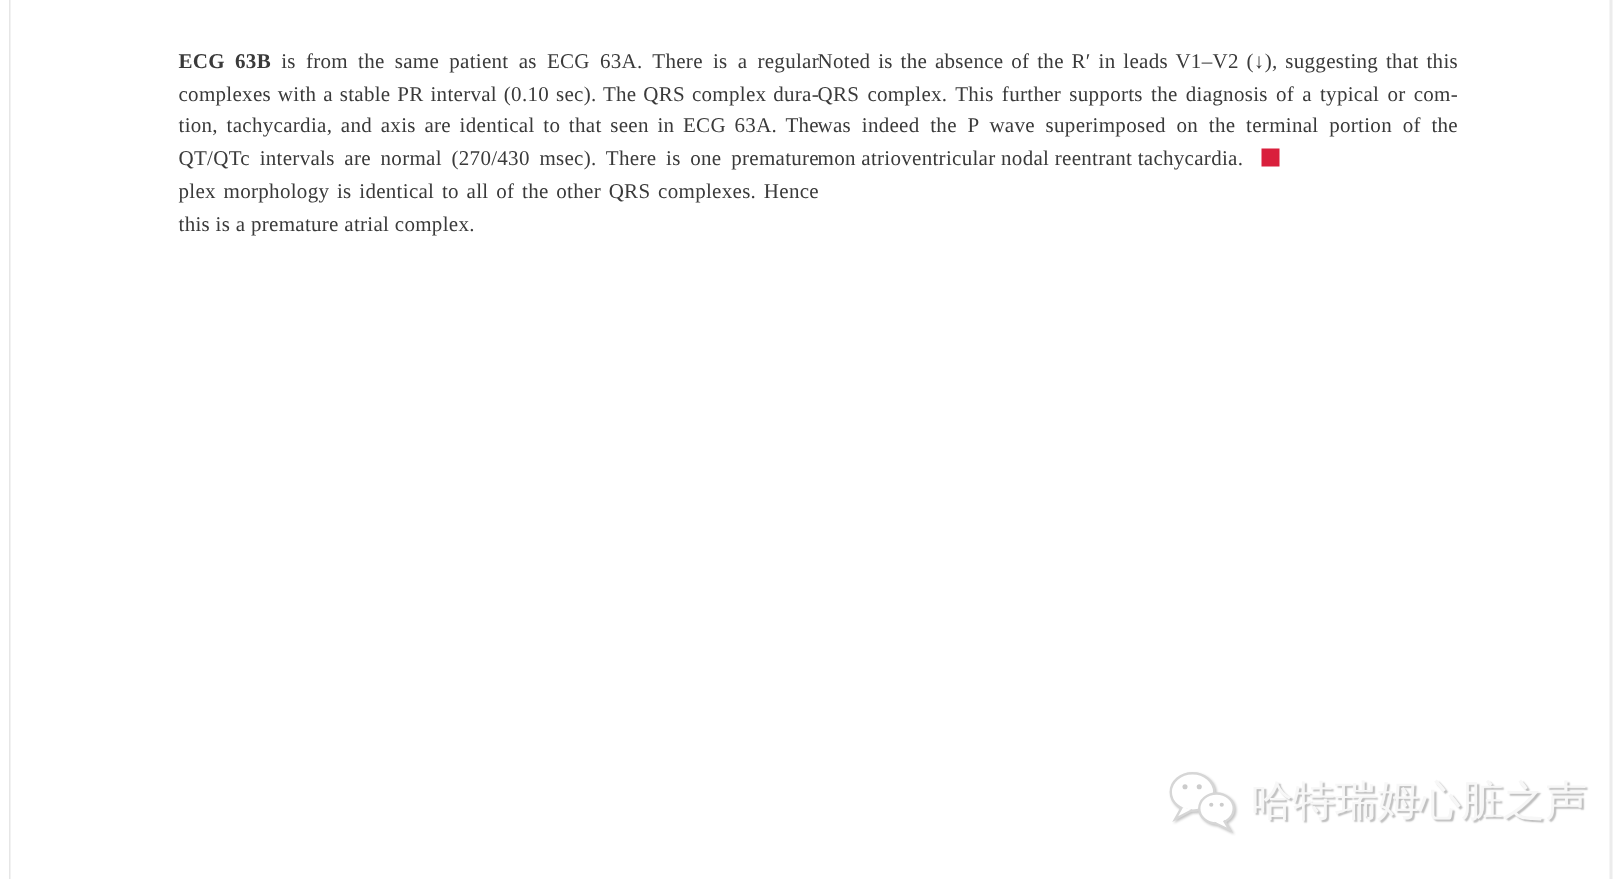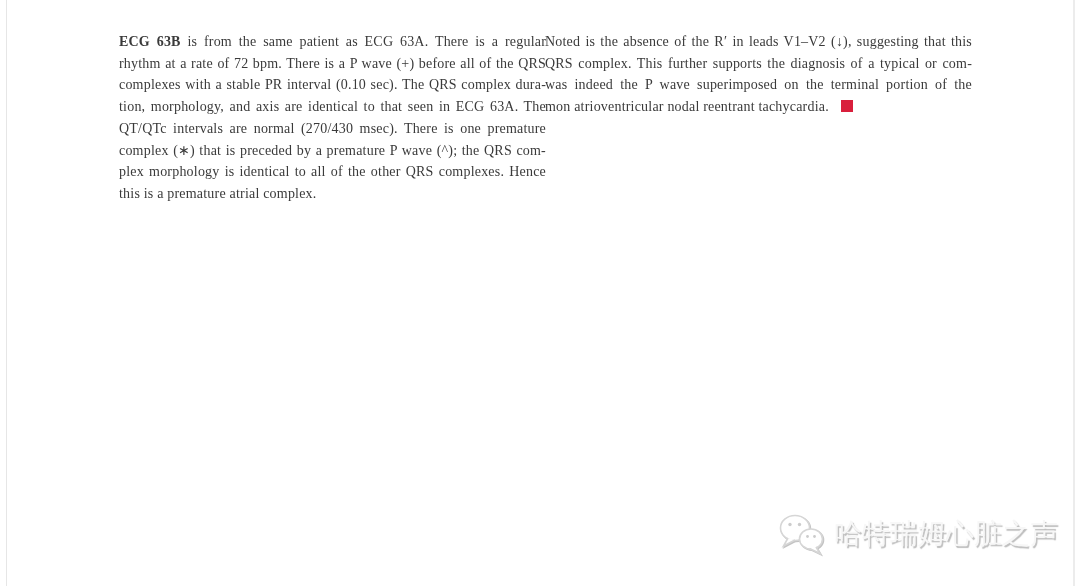--- a/index.html
+++ b/index.html
@@ -88,25 +88,23 @@
 </head>
 <body>
 
 <div class="page">
 
   <div class="edge-line edge-left"></div>
   <div class="edge-line edge-right"></div>
 
   <div class="col col-left">
       <div class="line"><strong>ECG 63B</strong> is from the same patient as ECG 63A. There is a regular</div>
-      <div class="line">rhythm at a rate of 72 bpm. There is a P wave (+) before all of the QRS</div>
       <div class="line">complexes with a stable PR interval (0.10 sec). The QRS complex dura-</div>
-      <div class="line">tion, morphology, and axis are identical to that seen in ECG 63A. The</div>
+      <div class="line">tion, tachycardia, and axis are identical to that seen in ECG 63A. The</div>
       <div class="line">QT/QTc intervals are normal (270/430 msec). There is one premature</div>
-      <div class="line">complex (∗) that is preceded by a premature P wave (^); the QRS com-</div>
       <div class="line">plex morphology is identical to all of the other QRS complexes. Hence</div>
       <div class="line last">this is a premature atrial complex.</div>
     </div>
 
   <div class="col col-right">
       <div class="line">Noted is the absence of the R′ in leads V1–V2 (↓), suggesting that this</div>
       <div class="line">QRS complex. This further supports the diagnosis of a typical or com-</div>
       <div class="line">was indeed the P wave superimposed on the terminal portion of the</div>
       <div class="line last">mon atrioventricular nodal reentrant tachycardia.<span class="end-square" style="background: rgb(217, 31, 60);"></span></div>
     </div>

